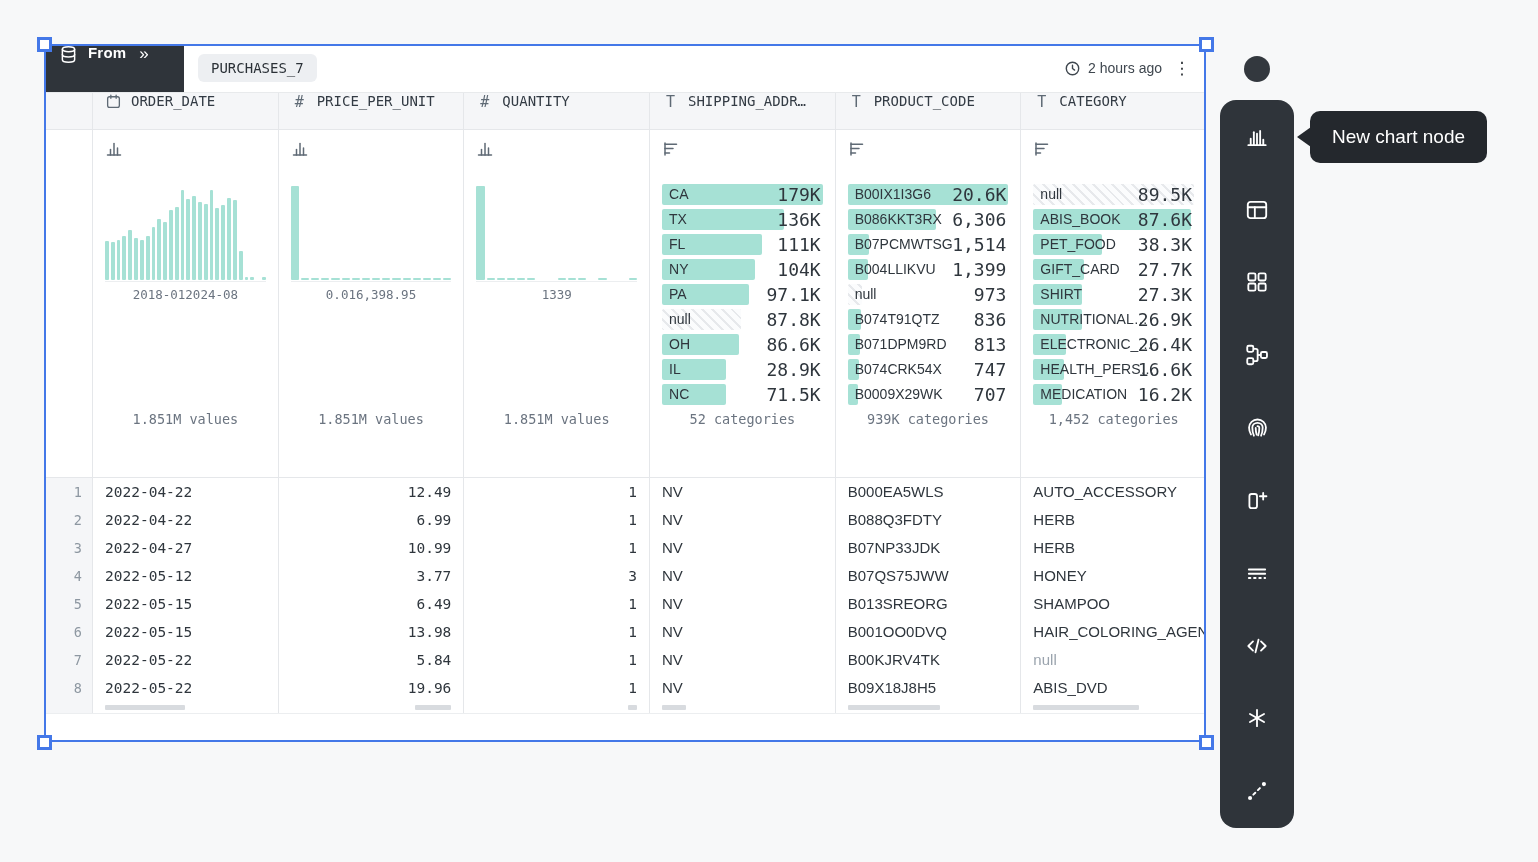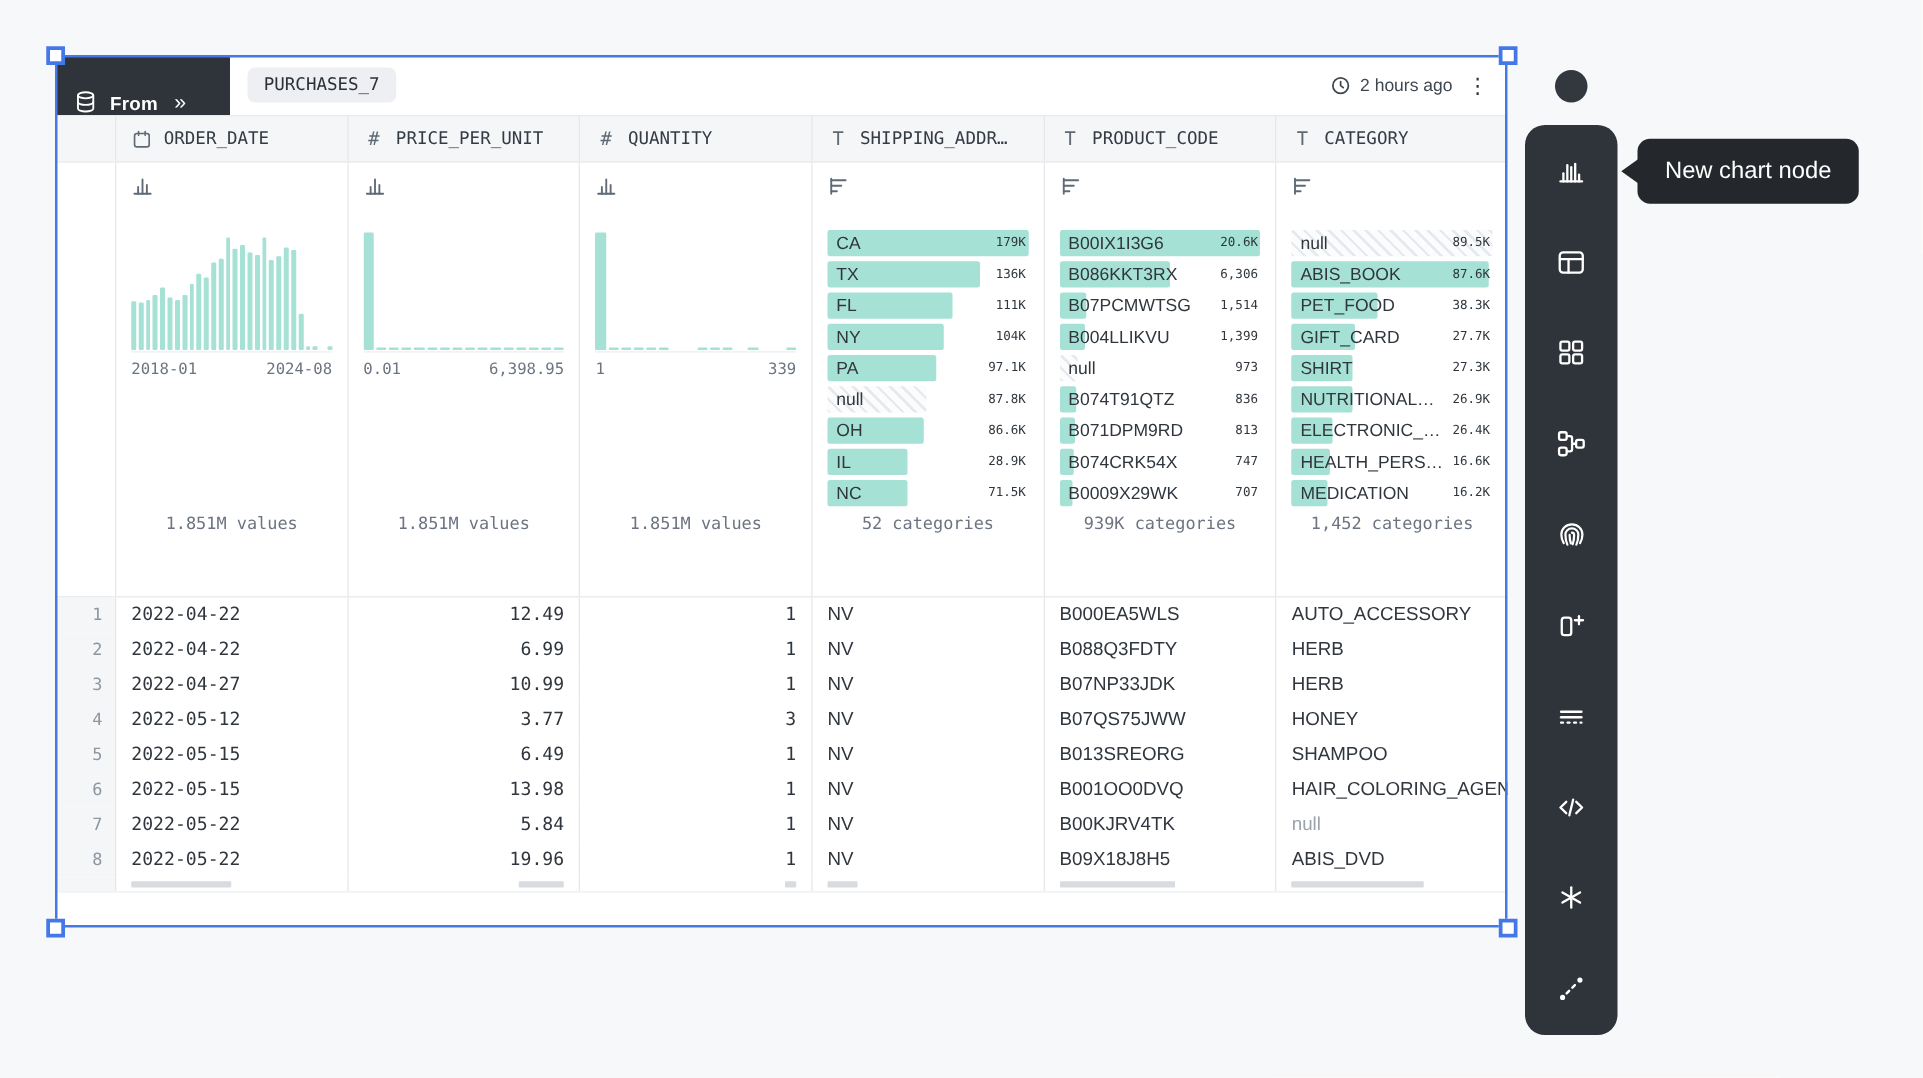--- a/index.html
+++ b/index.html
@@ -13,53 +13,53 @@
   .sans{font-family:"Liberation Sans","DejaVu Sans",sans-serif}
   .mono{font-family:"DejaVu Sans Mono",monospace}
 
   
   .node{position:absolute;left:44px;top:44px;width:1162px;height:698px;background:var(--node-bg);display:flex;flex-direction:column}
   .sel-frame{position:absolute;left:44px;top:44px;width:1162px;height:698px;border:2px solid var(--blue);pointer-events:none;z-index:30}
   .handle{position:absolute;width:15px;height:15px;background:#fff;border:3px solid var(--blue);z-index:31}
 
   
   .node-header{height:48px;display:flex;align-items:center;flex:none;background:#fff}
-  .from-btn{width:140px;height:48px;background:var(--dark);color:#fff;display:flex;align-items:flex-end;gap:9px;padding:0 14px;cursor:pointer;flex:none}
+  .from-btn{width:140px;height:48px;background:var(--dark);color:#fff;display:flex;align-items:flex-start;gap:9px;padding:0 14px;cursor:pointer;flex:none}
   .from-btn .lbl{font-size:15px;font-weight:bold;letter-spacing:.2px}
   .from-btn .chev{font-size:17px;margin-left:4px;letter-spacing:-2px}
   .chip{margin-left:14px;background:#edeff2;border-radius:6px;padding:6px 13px;font-size:14px;color:#2b3137}
   .hdr-right{margin-left:auto;display:flex;align-items:center;gap:6px;padding-right:10px}
   .updated{display:flex;align-items:center;gap:7px;font-size:14px;color:#3f474f}
   .kebab{width:28px;height:28px;display:flex;align-items:center;justify-content:center;font-size:17px;color:#2f3439;cursor:pointer;letter-spacing:0}
 
   
   .grid-row{display:flex;width:100%}
   .gutter{width:48px;flex:none}
   .colcell{flex:1 1 0;border-left:1px solid var(--border);min-width:0}
 
   
   .col-headers{height:38px;flex:none;background:var(--hdr-bg);border-top:1px solid #e8eaec;border-bottom:1px solid var(--border)}
   .col-headers .gutter{background:var(--hdr-bg)}
-  .col-header{display:flex;align-items:center;gap:9px;padding:0 12px;font-size:14px;color:#333b44;white-space:nowrap;overflow:hidden;cursor:pointer}
+  .col-header{display:flex;align-items:flex-start;gap:9px;padding:0 12px;font-size:14px;color:#333b44;white-space:nowrap;overflow:hidden;cursor:pointer}
   .type-ico{width:17px;flex:none;display:flex;align-items:center;justify-content:center;color:#5f6a75;font-size:15px}
 
   
   .summaries{height:348px;flex:none;border-bottom:1px solid var(--border)}
   .summary-cell{position:relative;padding:10px 12px;cursor:pointer}
   .sum-ico{color:#5f6a75;height:18px;display:inline-flex}
   .hist{margin-top:24px;height:96px;display:flex;align-items:flex-end;gap:2px;border-bottom:1px solid #eceef0;padding-bottom:1px}
   .hist .bar{flex:1 1 0;background:var(--teal);border-radius:1px}
-  .hist-axis{display:flex;justify-content:space-between;font-size:12.5px;color:var(--gray);margin-top:5px}
+  .hist-axis{display:flex;justify-content:center;font-size:12.5px;color:var(--gray);margin-top:5px}
   .sum-count{position:absolute;bottom:50px;left:0;right:0;text-align:center;font-size:13.5px;color:var(--gray)}
   .topk{margin-top:22px;display:flex;flex-direction:column;gap:4px}
   .topk-item{position:relative;height:21px;line-height:21px}
   .topk-bar{position:absolute;left:0;top:0;bottom:0;background:var(--teal);border-radius:2px}
   .topk-bar.hatch{background:repeating-linear-gradient(45deg,#e7e9ec 0 2px,#fbfcfd 2px 7px)}
   .topk-label{position:absolute;left:7px;font-size:14px;color:#2f363d}
-  .topk-value{position:absolute;right:2px;font-size:10px;color:#2f363d;font-family:"DejaVu Sans Mono",monospace}
+  .topk-value{position:absolute;right:2px;font-size:18px;color:#2f363d;font-family:"DejaVu Sans Mono",monospace}
 
   
   .rows{flex:none}
   .data-row{height:28px}
   .data-row .gutter{background:var(--hdr-bg);font-size:13.5px;color:#8d97a1;text-align:right;padding-right:10px;line-height:28px}
   .cell{padding:0 12px;font-size:14.5px;line-height:28px;white-space:nowrap;overflow:hidden;cursor:default}
   .cell.r{text-align:right}
   .cell.str{font-family:"Liberation Sans","DejaVu Sans",sans-serif;font-size:15px}
   .cell.null-text{color:var(--nulltxt)}
 

